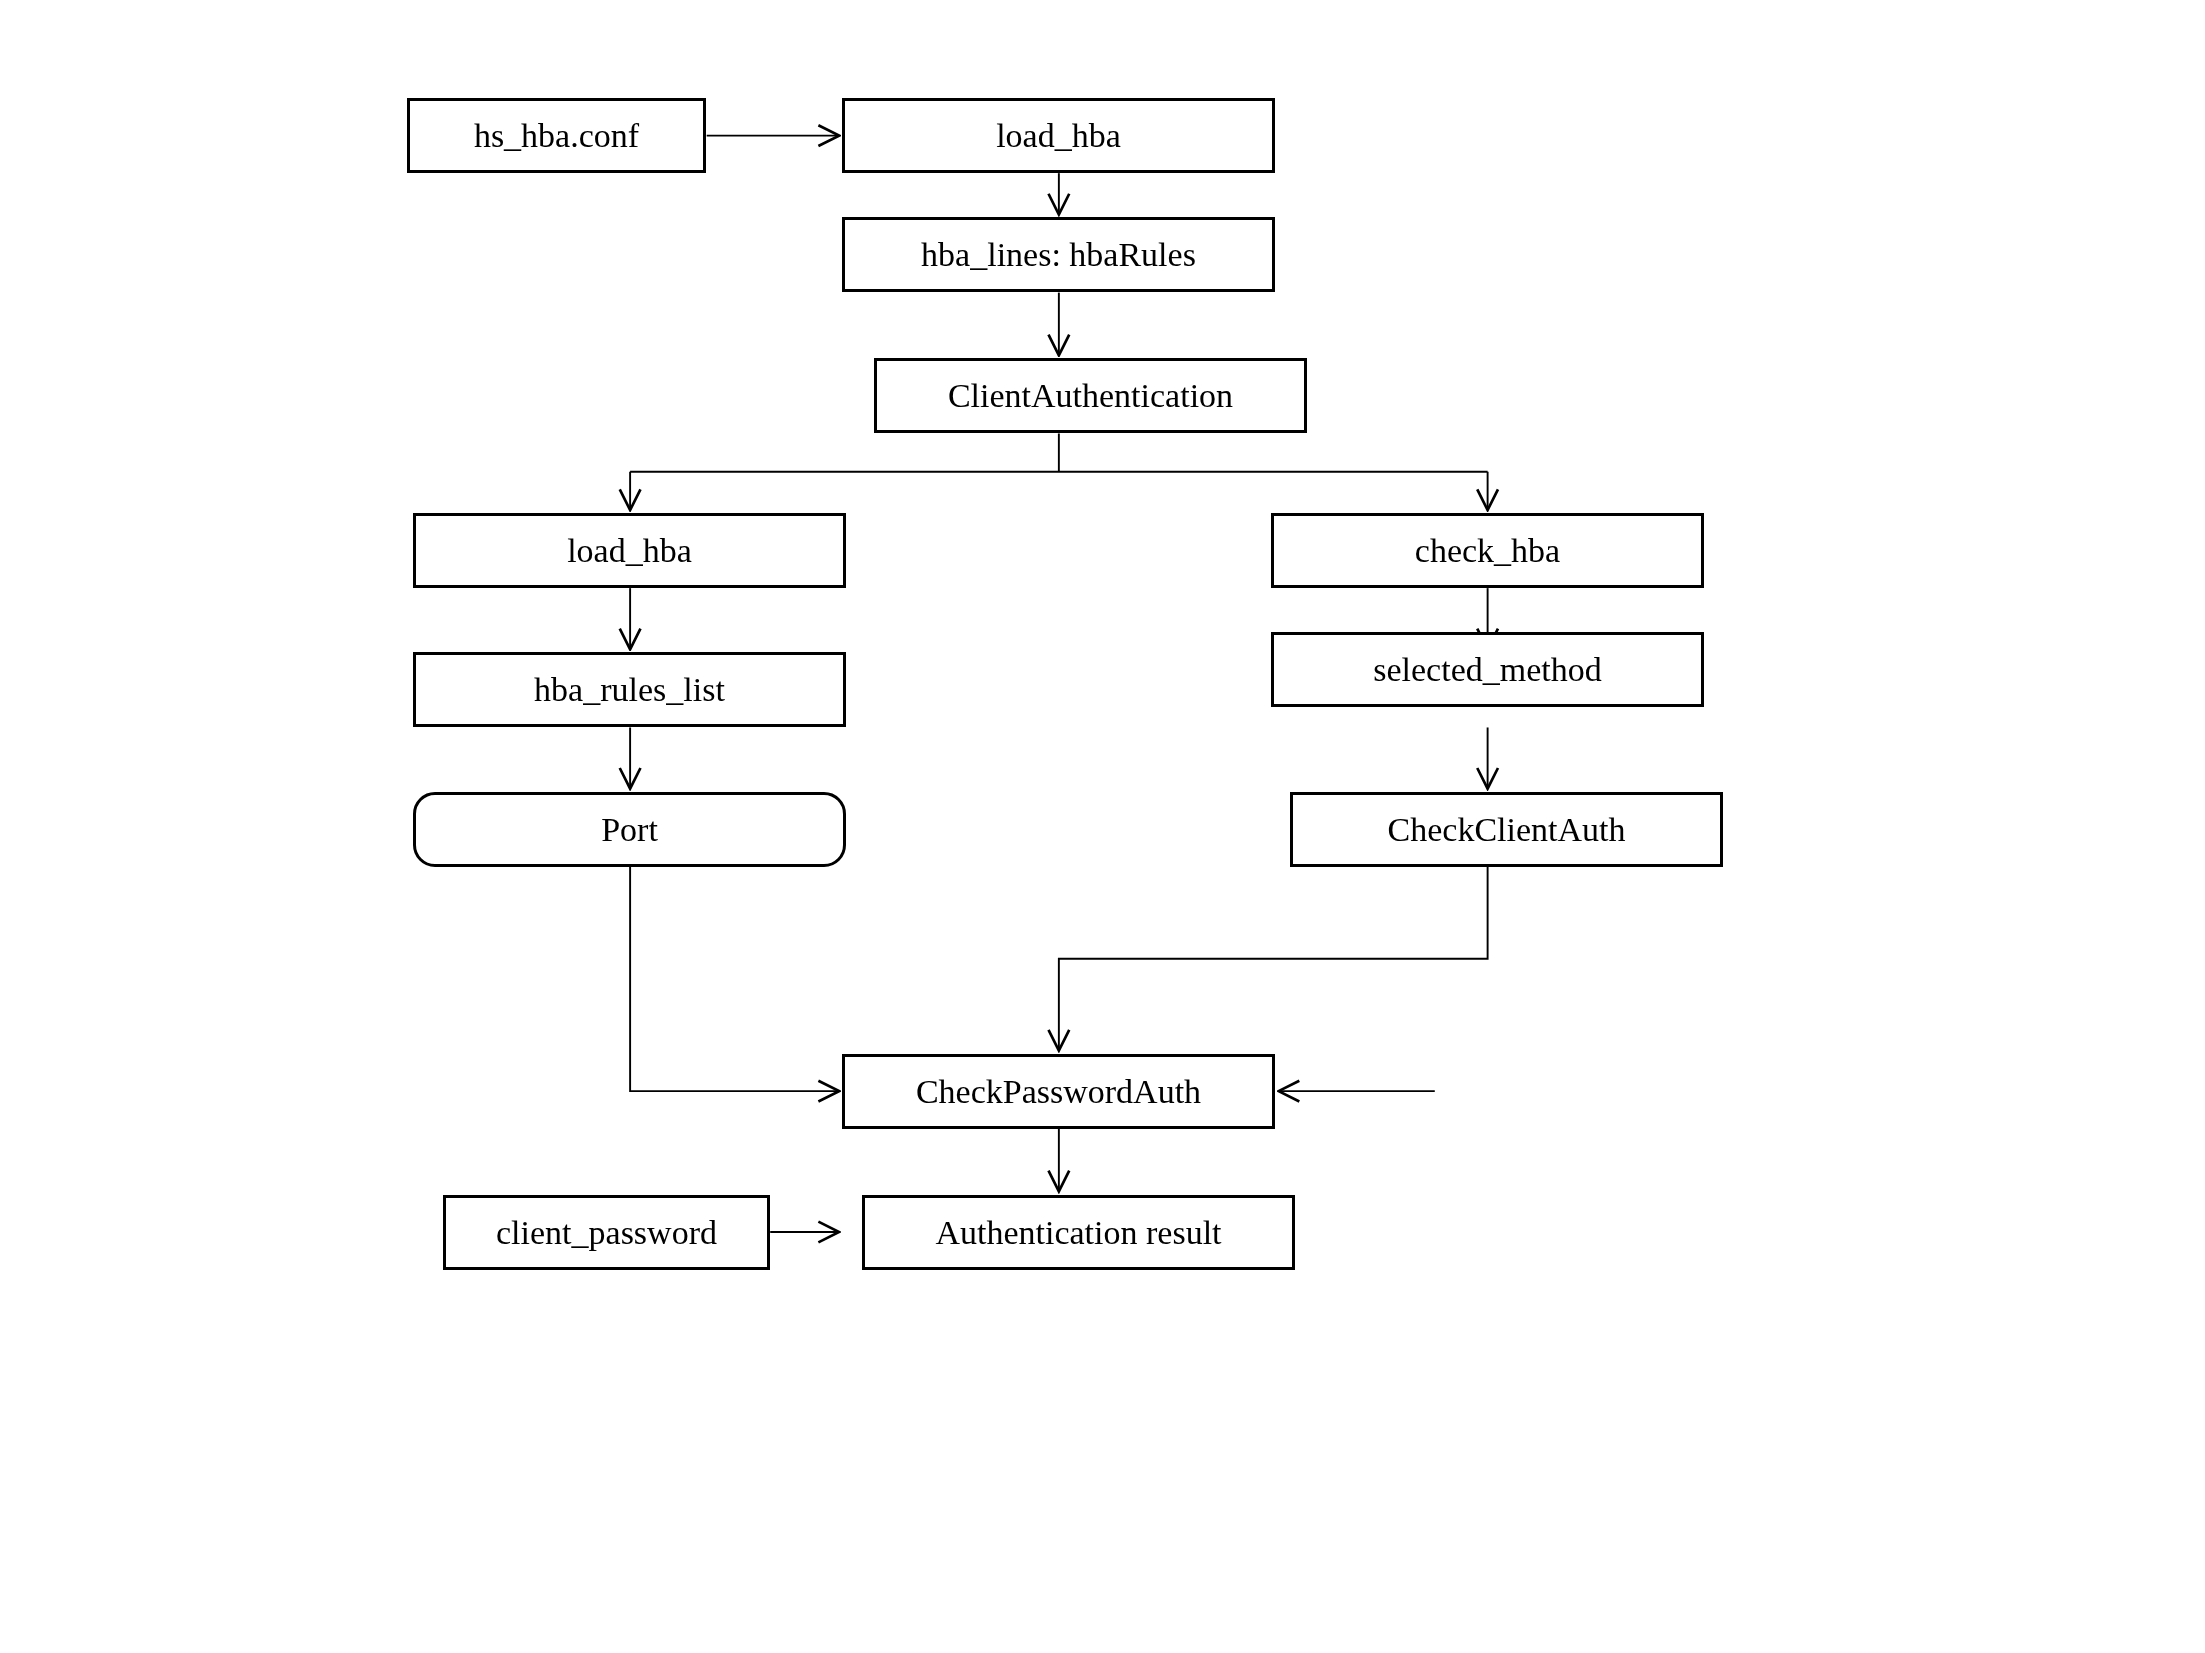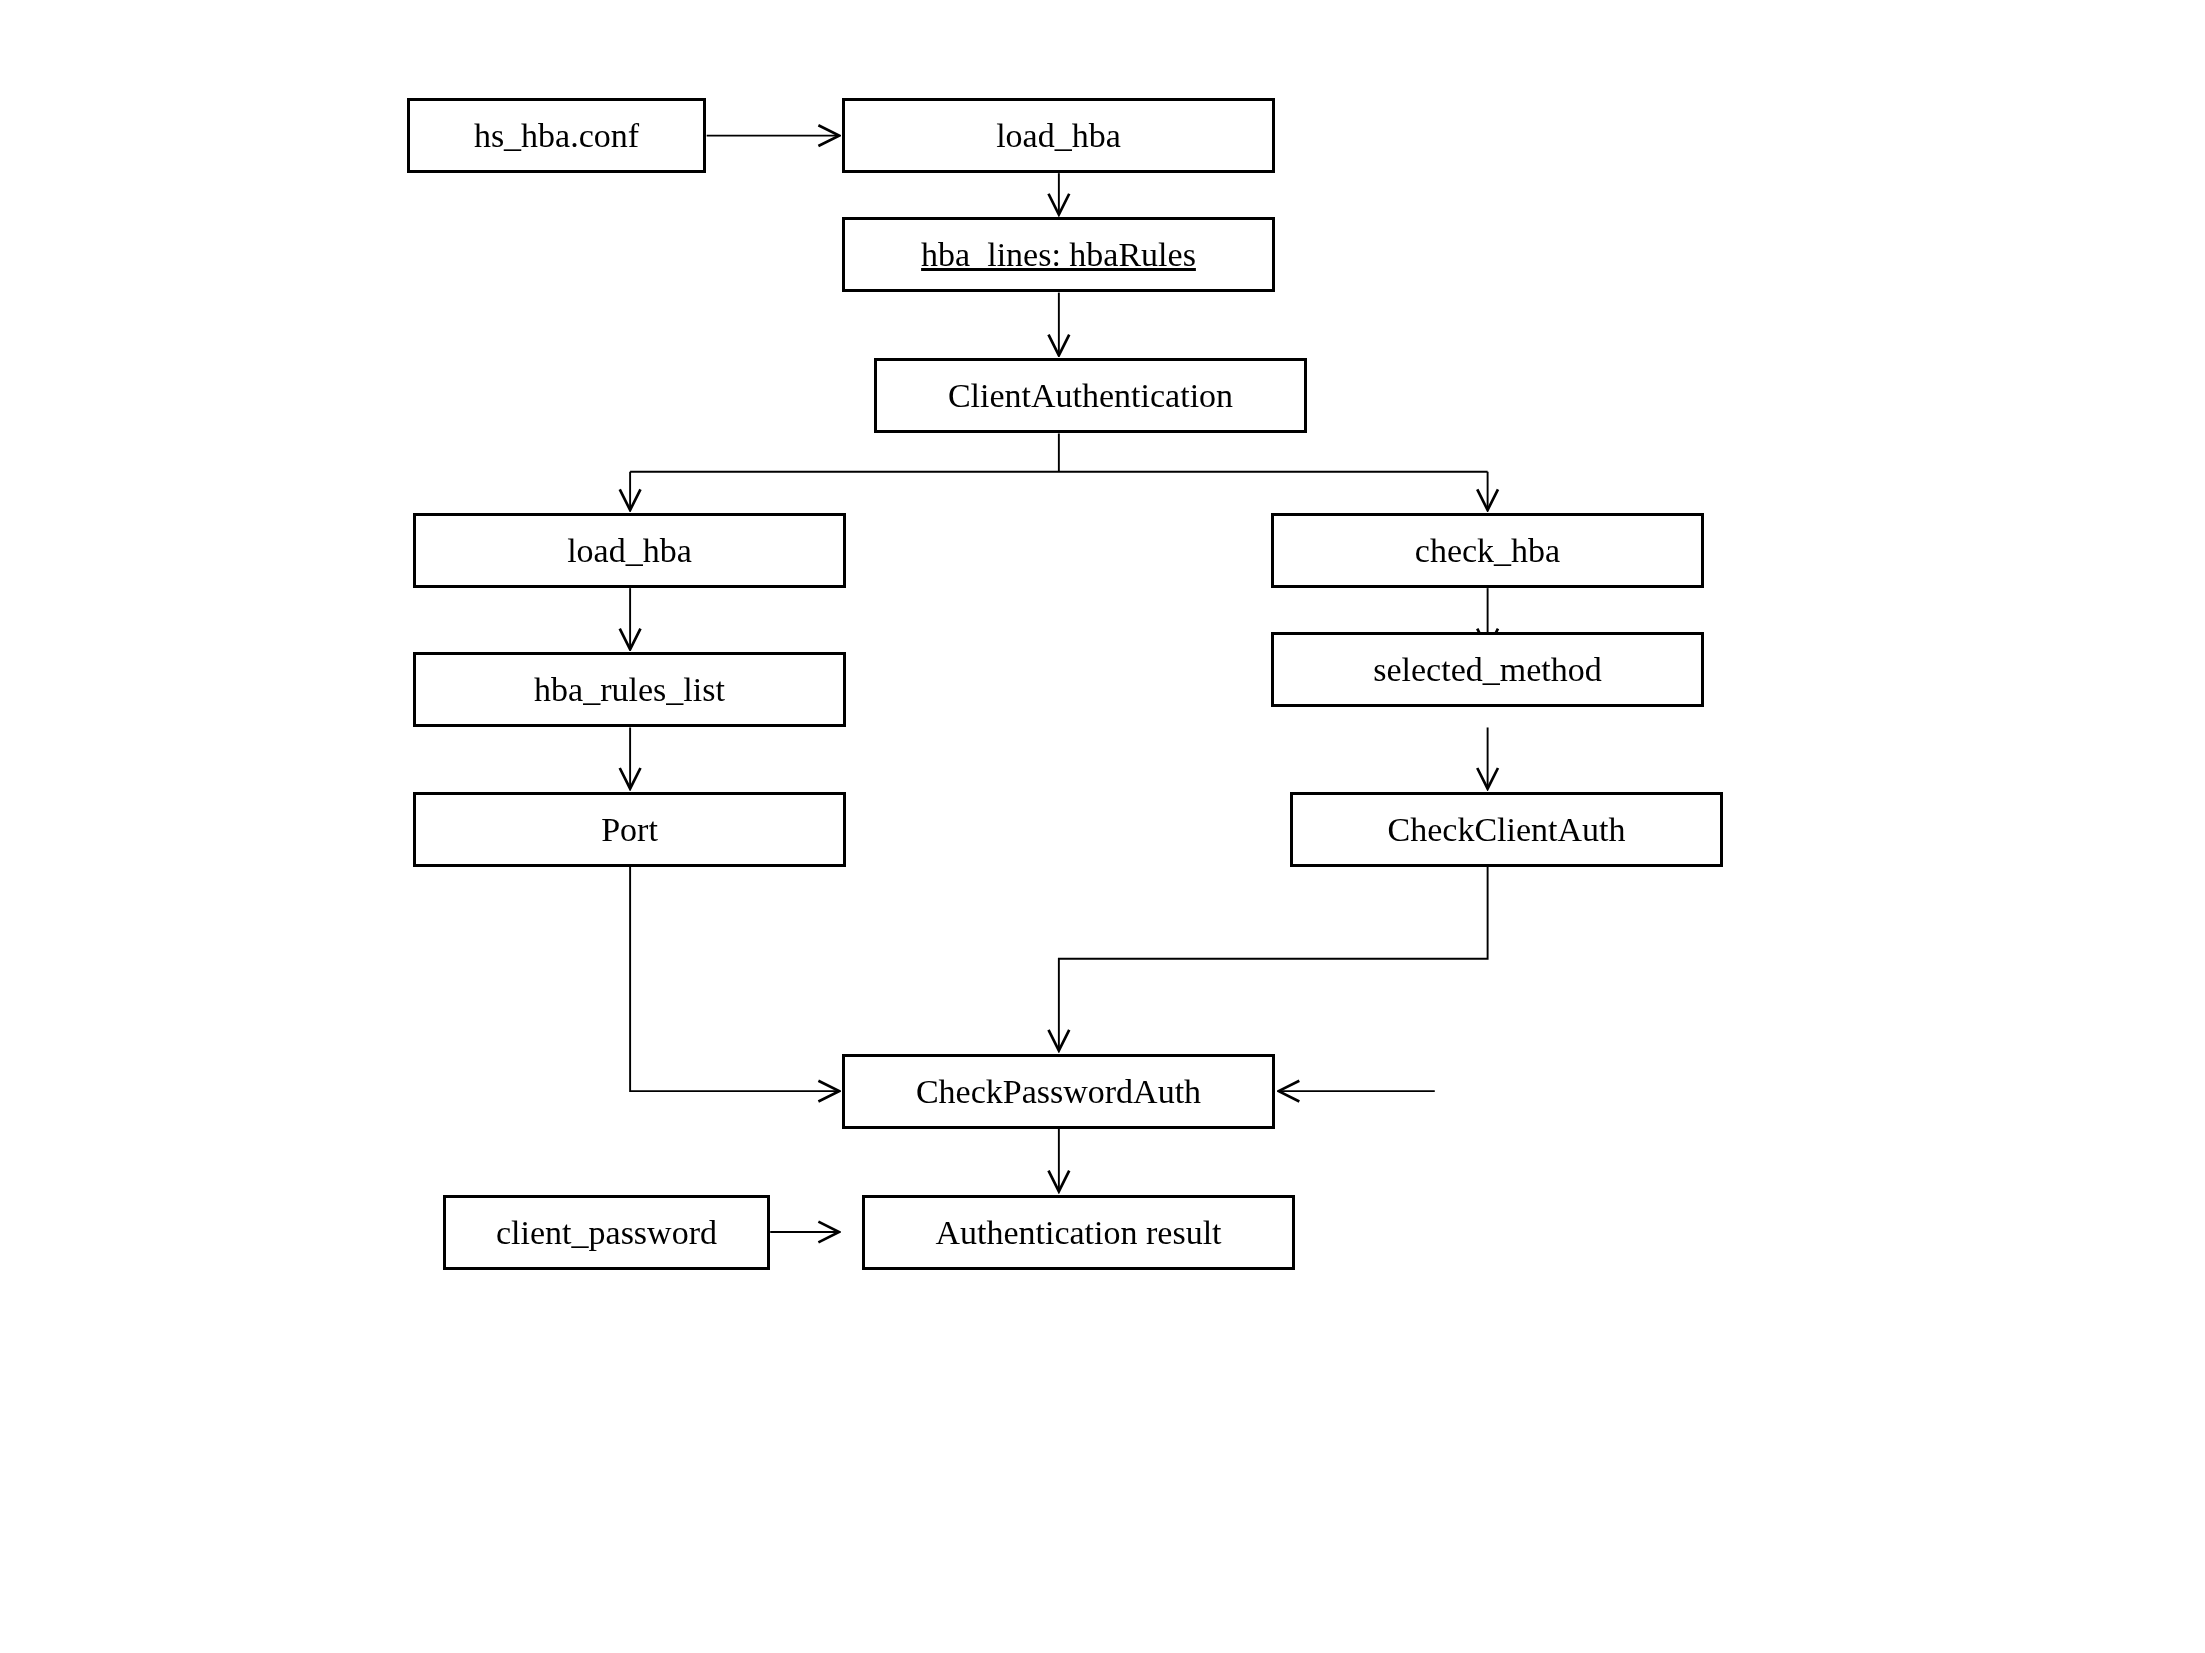--- a/index.html
+++ b/index.html
@@ -33,25 +33,25 @@
     align-items: center;
     justify-content: center;
     font-size: 34px;
     line-height: 1;
     white-space: nowrap;
     z-index: 2;
   }
   
   #n-hs-hba-conf        { left: 407px;  top: 98px;  width: 299px; }
   #n-load-hba-top       { left: 842px; top: 98px;  width: 433px; }
-  #n-hba-lines          { left: 842px; top: 217px;  width: 433px; text-decoration: underline; }
+  #n-hba-lines          { left: 842px; top: 217px;  width: 433px; }
   #n-client-auth        { left: 842px; top: 358px;  width: 433px; margin-left: 32px; }
   #n-load-hba-left      { left: 413px;  top: 513px;  width: 433px; }
   #n-hba-rules-list     { left: 413px;  top: 652px;  width: 433px; }
-  #n-port               { left: 413px;  top: 792px; width: 433px; }
+  #n-port               { left: 413px;  top: 792px; width: 433px; border-radius: 22px; }
   #n-check-hba          { left: 1271px; top: 513px;  width: 433px; }
   #n-selected-method    { left: 1271px; top: 632px;  width: 433px; }
   #n-check-client-auth  { left: 1271px; top: 792px; width: 433px; margin-left: 19px; }
   #n-check-password-auth{ left: 842px; top: 1054px; width: 433px; }
   #n-check-scram-auth   { left: 1435px; top: 1054px; width: 561px; }
   #n-client-password    { left: 443px;  top: 1195px; width: 327px; }
   #n-auth-result        { left: 842px; top: 1195px; width: 433px; margin-left: 20px; }
 </style>
 </head>
 <body>

